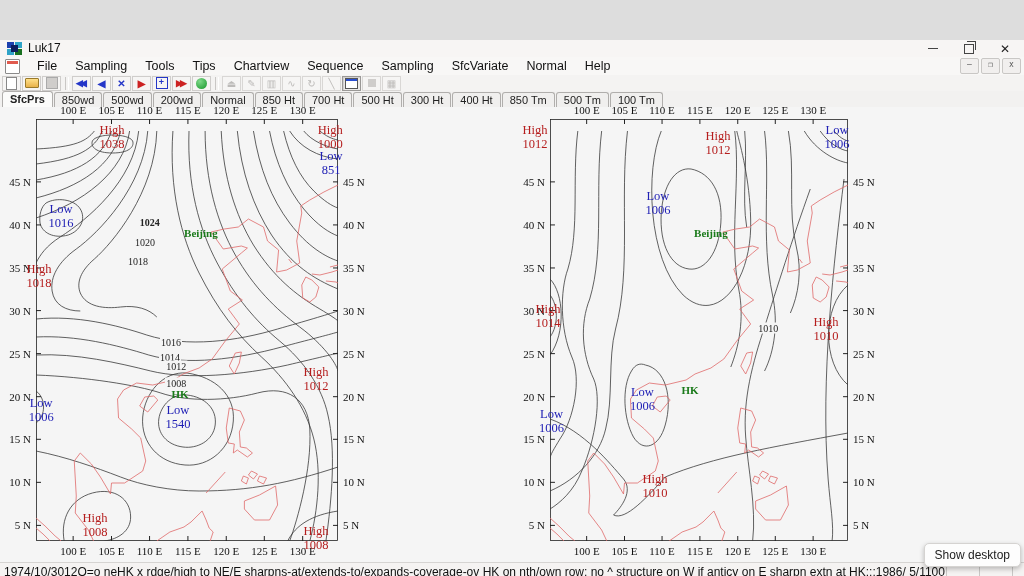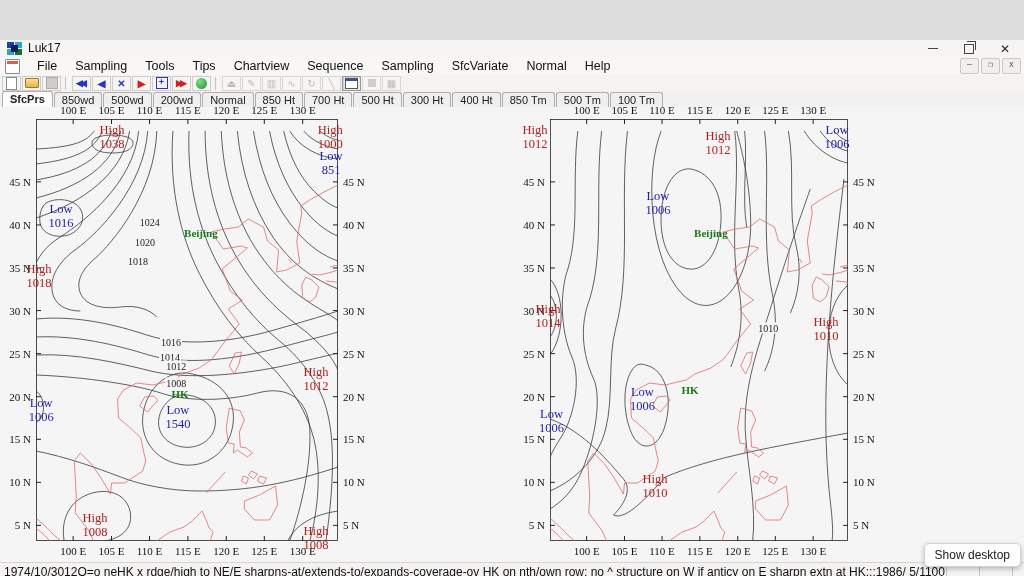--- a/index.html
+++ b/index.html
@@ -369,21 +369,21 @@
         </div>
         <div class="press lo" style="left: 61.066px; top: 101.886px;">
           <div>Low</div>
           <div>1016</div>
         </div>
         <span class="citylab" style="left: 200.892px; top: 125.94px;">Beijing</span>
         <div class="press hi" style="left: 39.02px; top: 161.81px;">
           <div>High</div>
           <div>1018</div>
         </div>
-        <span class="ctlab" style="left: 149.854px; top: 114.968px;">1024</span>
+        <span class="ctlab" style="left: 149.854px; top: 114.968px; font-weight: bold;">1024</span>
         <span class="ctlab" style="left: 145.022px; top: 134.802px;">1020</span>
         <span class="ctlab" style="left: 138.076px; top: 153.792px;">1018</span>
         <span class="ctlab" style="left: 170.994px; top: 234.816px;">1016</span>
         <span class="ctlab" style="left: 170.088px; top: 250.008px;">1014</span>
         <span class="ctlab" style="left: 176.128px; top: 258.87px;">1012</span>
         <span class="ctlab" style="left: 176.128px; top: 276.172px;">1008</span>
         <div class="press hi" style="left: 315.954px; top: 264.778px;">
           <div>High</div>
           <div>1012</div>
         </div>

